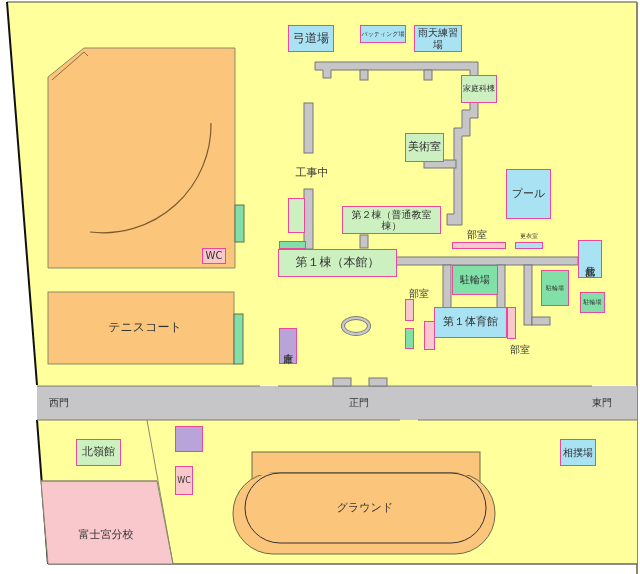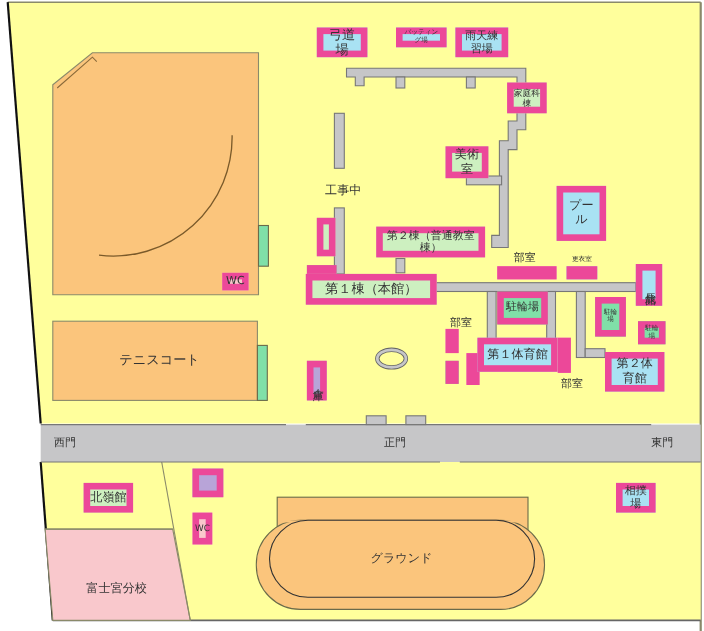--- a/index.html
+++ b/index.html
@@ -1,19 +1,19 @@
 <!DOCTYPE html>
 <html><head>
 <meta charset="utf-8">
 <style>
   html,body{margin:0;padding:0;background:#ffffff;}
   body{width:640px;height:574px;position:relative;overflow:hidden;font-family:"DejaVu Sans",sans-serif;}
   #map{position:absolute;left:0;top:0;width:640px;height:574px;}
   .lbl{position:absolute;display:flex;align-items:center;justify-content:center;text-align:center;color:#333;white-space:nowrap;line-height:1.15;pointer-events:auto;}
-  .box{position:absolute;box-sizing:border-box;border:6px solid #ec4899;display:flex;align-items:center;justify-content:center;text-align:center;color:#333;line-height:1.15;}
+  .box{position:absolute;box-sizing:border-box;border:1px solid #ec4899;display:flex;align-items:center;justify-content:center;text-align:center;color:#333;line-height:1.15;}
   .green{background:#cdf0c0;}
   .blue{background:#a9e2f3;}
   .pink{background:#f9c8cc;}
   .mint{background:#80e0a8;}
   .purple{background:#b8a4d8;}
   .vert{writing-mode:vertical-rl;text-orientation:upright;letter-spacing:1px;}
   .f12{font-size:12px;}.f11{font-size:11px;text-align:center;}.f10{font-size:10px;}.f8{font-size:8px;}.f6{font-size:6px;}
 </style>
 </head>
 <body>
@@ -100,21 +100,20 @@
   <div class="box mint f10" style="left:452px;top:265px;width:46px;height:30px;">駐輪場</div>
   <div class="box mint f6" style="left:541px;top:270px;width:28px;height:36px;">駐輪場</div>
   <div class="box mint f6" style="left:580px;top:292px;width:25px;height:21px;">駐輪場</div>
   <div class="lbl f10" style="left:404px;top:287px;width:30px;height:14px;">部室</div>
   <div class="box pink" style="left:405px;top:299px;width:9px;height:22px;"></div>
   <div class="box mint" style="left:405px;top:328px;width:9px;height:21px;"></div>
   <div class="box pink" style="left:424px;top:321px;width:11px;height:29px;"></div>
   <div class="box blue f11" style="left:434px;top:307px;width:73px;height:31px;">第１体育館</div>
   <div class="box pink" style="left:507px;top:307px;width:9px;height:32px;"></div>
   <div class="lbl f10" style="left:505px;top:343px;width:30px;height:14px;">部室</div>
-  <div class="box blue f11" style="left:550px;top:320px;width:54px;height:36px;white-space:normal;width:54px;">第２体育館</div>
   <div class="box purple f10 vert" style="left:279px;top:328px;width:18px;height:36px;">倉庫</div>
 
   <div class="lbl f10" style="left:44px;top:396px;width:30px;height:14px;">西門</div>
   <div class="lbl f10" style="left:344px;top:396px;width:30px;height:14px;">正門</div>
   <div class="lbl f10" style="left:587px;top:396px;width:30px;height:14px;">東門</div>
 
   <div class="box green f11" style="left:76px;top:439px;width:45px;height:27px;">北嶺館</div>
   <div class="box purple" style="left:175px;top:426px;width:28px;height:26px;"></div>
   <div class="box pink f8" style="left:175px;top:466px;width:18px;height:29px;">WC</div>
   <div class="lbl f11" style="left:50px;top:528px;width:112px;height:15px;">富士宮分校</div>

